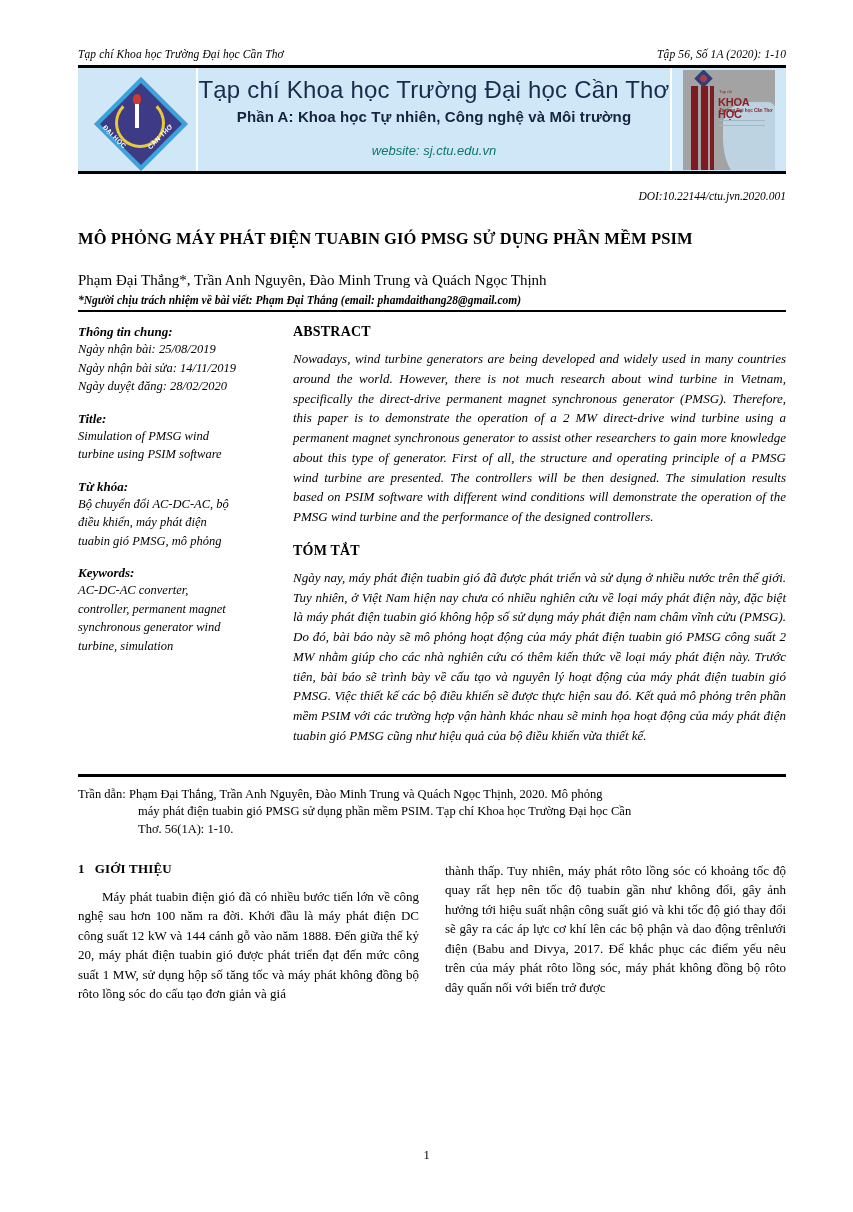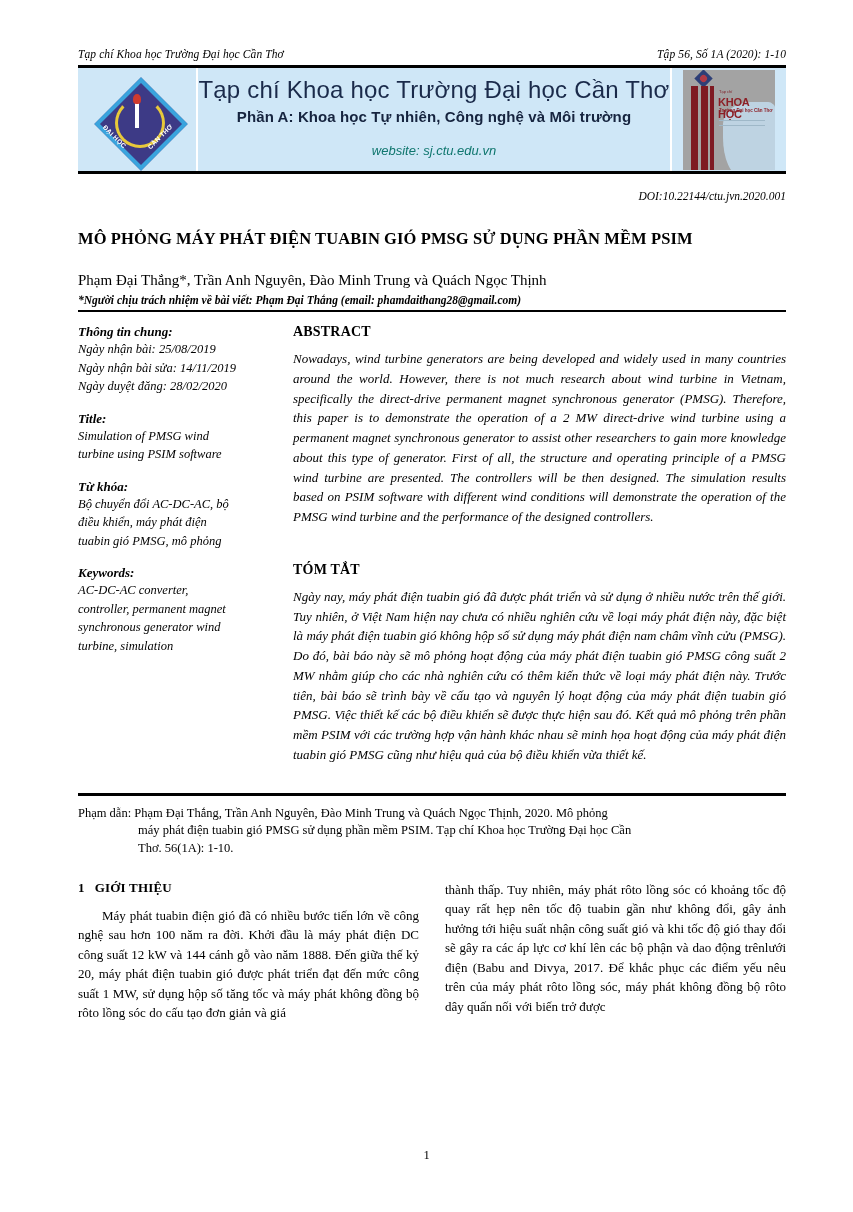--- a/index.html
+++ b/index.html
@@ -306,21 +306,21 @@
     font-size: 14px;
     letter-spacing: .2px;
   }
   .abs-p {
     font-style: italic;
     font-size: 13px;
     line-height: 1.52;
     text-align: justify;
     margin-top: 9px;
   }
-  .tomtat-h { margin-top: 35px; }
+  .tomtat-h { margin-top: 16px; }
 
   
   .cite {
     font-size: 12.5px;
     line-height: 1.42;
     margin-top: 9px;
     padding-left: 0;
   }
   .cite .ind {
     display: block;
@@ -449,21 +449,21 @@
         <div class="abs-p">Nowadays, wind turbine generators are being developed and widely used in many countries around the world. However, there is not much research about wind turbine in Vietnam, specifically the direct-drive permanent magnet synchronous generator (PMSG). Therefore, this paper is to demonstrate the operation of a 2 MW direct-drive wind turbine using a permanent magnet synchronous generator to assist other researchers to gain more knowledge about this type of generator. First of all, the structure and operating principle of a PMSG wind turbine are presented. The controllers will be then designed. The simulation results based on PSIM software with different wind conditions will demonstrate the operation of the PMSG wind turbine and the performance of the designed controllers.</div>
         <div class="sec-h tomtat-h">TÓM TẮT</div>
         <div class="abs-p">Ngày nay, máy phát điện tuabin gió đã được phát triển và sử dụng ở nhiều nước trên thế giới. Tuy nhiên, ở Việt Nam hiện nay chưa có nhiều nghiên cứu về loại máy phát điện này, đặc biệt là máy phát điện tuabin gió không hộp số sử dụng máy phát điện nam châm vĩnh cửu (PMSG). Do đó, bài báo này sẽ mô phỏng hoạt động của máy phát điện tuabin gió PMSG công suất 2 MW nhằm giúp cho các nhà nghiên cứu có thêm kiến thức về loại máy phát điện này. Trước tiên, bài báo sẽ trình bày về cấu tạo và nguyên lý hoạt động của máy phát điện tuabin gió PMSG. Việc thiết kế các bộ điều khiển sẽ được thực hiện sau đó. Kết quả mô phỏng trên phần mềm PSIM với các trường hợp vận hành khác nhau sẽ minh họa hoạt động của máy phát điện tuabin gió PMSG cũng như hiệu quả của bộ điều khiển vừa thiết kế.</div>
       </div>
 
     </div>
 
     <div class="rule-thick2"></div>
 
     <div class="cite">
-      <span>Phạm dẫn: </span><span>Phạm Đại Thắng, Trần Anh Nguyên, Đào Minh Trung và Quách Ngọc Thịnh, 2020. Mô phỏng</span>
+      <span>Trần dẫn: </span><span>Phạm Đại Thắng, Trần Anh Nguyên, Đào Minh Trung và Quách Ngọc Thịnh, 2020. Mô phỏng</span>
       <span class="ind">máy phát điện tuabin gió PMSG sử dụng phần mềm PSIM. Tạp chí Khoa học Trường Đại học Cần</span>
       <span class="ind">Thơ. 56(1A): 1-10.</span>
     </div>
 
     <div class="body-wrap">
       <div class="body-col">
         <div class="body-h">
           <span class="num">1</span><span>GIỚI THIỆU</span>
         </div>
         <div class="body-p">Máy phát tuabin điện gió đã có nhiều bước tiến lớn về công nghệ sau hơn 100 năm ra đời. Khởi đầu là máy phát điện DC công suất 12 kW và 144 cánh gỗ vào năm 1888. Đến giữa thế kỷ 20, máy phát điện tuabin gió được phát triển đạt đến mức công suất 1 MW, sử dụng hộp số tăng tốc và máy phát không đồng bộ rôto lồng sóc do cấu tạo đơn giản và giá</div>

